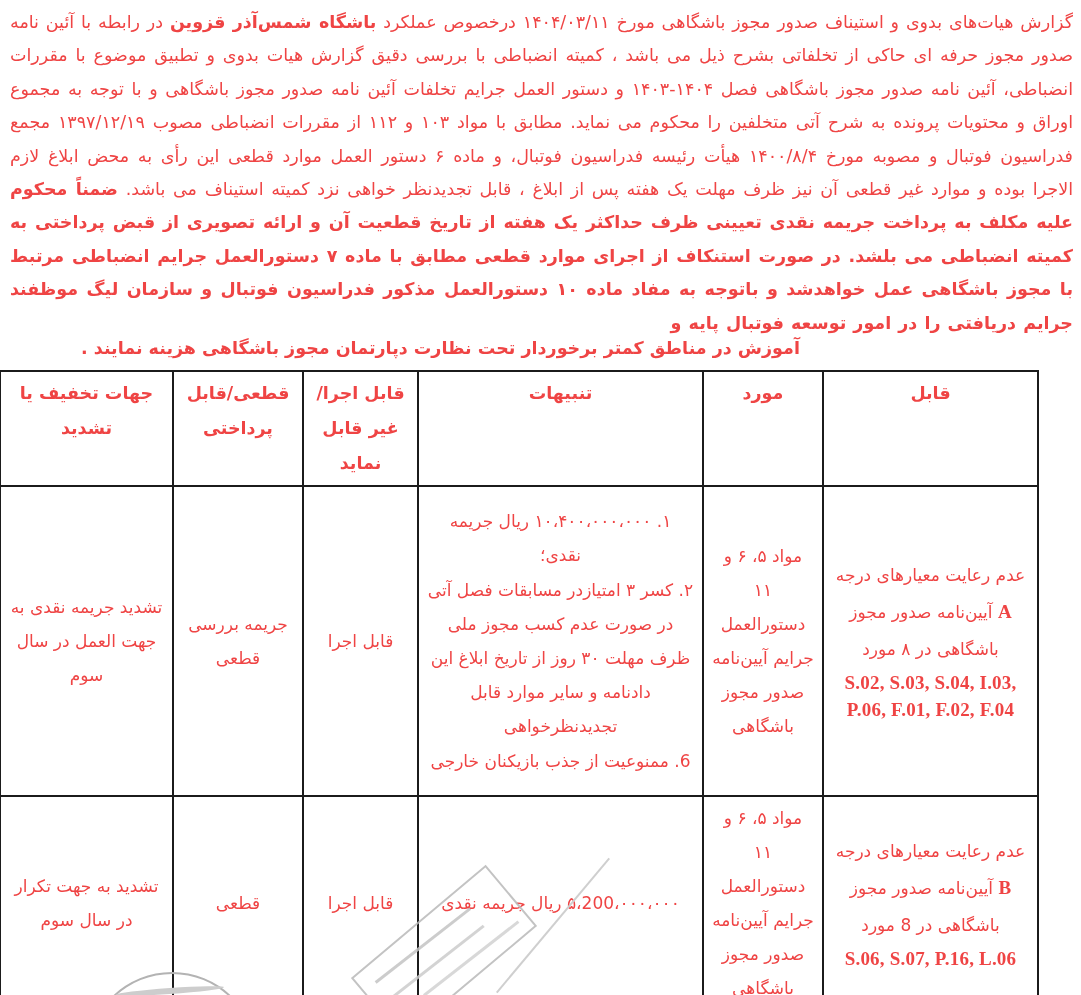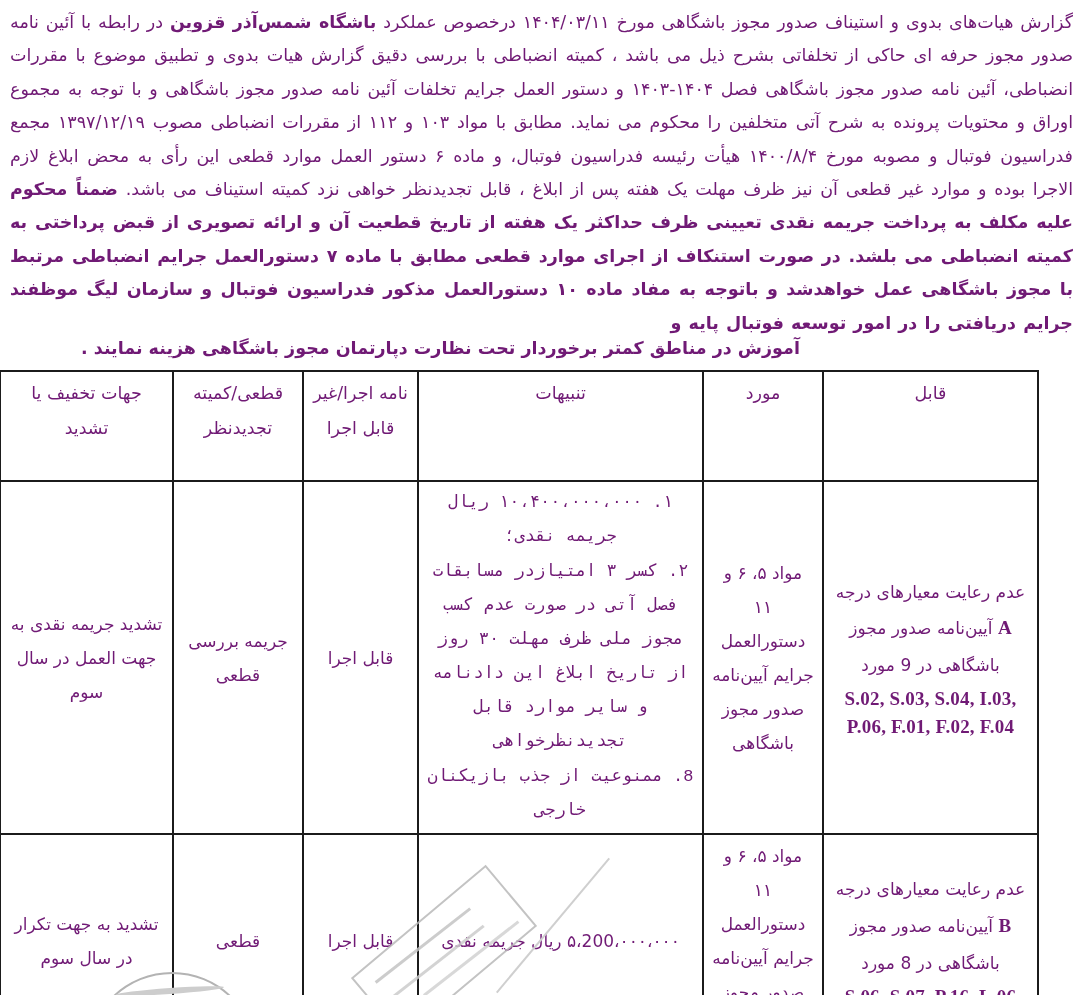--- a/index.html
+++ b/index.html
@@ -1,18 +1,18 @@
 <!DOCTYPE html>
 <html dir="rtl" lang="fa"><head>
 <meta charset="utf-8">
 <style>
   html,body{margin:0;padding:0;background:#ffffff;}
   .page{
     position:relative;width:1081px;height:995px;overflow:hidden;
-    background:#ffffff;color:#701a75;direction:rtl;
+    background:#ffffff;color:#ef4444;direction:rtl;
     font-family:"DejaVu Sans",sans-serif;
   }
   .intro{
     position:absolute;top:6px;right:8px;left:10px;height:328px;overflow:hidden;
     text-align:justify;font-size:17.5px;line-height:33.4px;
     word-spacing:1px;
   }
   .b{font-weight:bold;}
   .intro-last{
     position:absolute;top:331px;right:0;left:0;height:36px;
@@ -23,27 +23,27 @@
     position:absolute;top:370px;right:42px;width:1038px;
     border-collapse:collapse;table-layout:fixed;direction:rtl;
     font-size:17px;
   }
   .sanctions th,.sanctions td{
     border:2px solid #1b1b1b;text-align:center;padding:4px 8px;
     overflow:hidden;
   }
   .sanctions thead tr{height:110px;}
   .sanctions thead th{
-    vertical-align:top;font-weight:normal;
+    vertical-align:top;font-weight:bold;
     font-size:17.5px;line-height:2.0;background:#ffffff;
   }
   .sanctions tbody td{vertical-align:middle;line-height:2.0;}
   tr.row-1{height:310px;}
   tr.row-2{height:193px;}
-  td.penalties-1{vertical-align:top;line-height:1.88;font-family:Liberation Mono, monospace;}
+  td.penalties-1{vertical-align:top;line-height:1.88;}
   .penalty-item{margin:0 0 1px 0;}
   .vio-text{line-height:2.05;margin-bottom:2px;}
   .grade,.codes{font-family:"Liberation Serif",serif;font-weight:bold;}
   .grade{font-size:19px;}
   .codes{font-size:19px;direction:ltr;unicode-bidi:embed;line-height:1.45;letter-spacing:.2px;}
   
   .stamp-rect{
     position:absolute;left:356px;top:912px;width:172px;height:76px;
     border:2px solid #b9b9b9;transform:rotate(-40deg);opacity:.85;
     pointer-events:none;
@@ -84,36 +84,36 @@
         <col style="width:285px">
       <col style="width:115px">
         <col style="width:130px">
         <col style="width:173px">
     </colgroup>
     <thead>
       <tr>
         <th>قابل</th>
         <th>مورد</th>
         <th>تنبیهات</th>
-        <th>نامه اجرا/غیر قابل اجرا</th>
-        <th>قطعی/کمیته تجدیدنظر</th>
+        <th>قابل اجرا/غیر قابل نماید</th>
+        <th>قطعی/قابل پرداختی</th>
         <th>جهات تخفیف یا تشدید</th>
       </tr>
     </thead>
     <tbody>
       <tr class="row-1">
         <td>
-          <div class="vio-text"><span>عدم رعایت معیارهای درجه</span> <span class="grade">A</span> <span>آیین‌نامه صدور مجوز باشگاهی در 9 مورد</span></div>
+          <div class="vio-text"><span>عدم رعایت معیارهای درجه</span> <span class="grade">A</span> <span>آیین‌نامه صدور مجوز باشگاهی در ۸ مورد</span></div>
           <div class="codes">S.02, S.03, S.04, I.03, P.06, F.01, F.02, F.04</div>
         </td>
         <td>مواد ۵، ۶ و ۱۱ دستورالعمل جرایم آیین‌نامه صدور مجوز باشگاهی</td>
         <td class="penalties-1">
           <div class="penalty-item">۱. ۱۰،۴۰۰،۰۰۰،۰۰۰ ریال جریمه نقدی؛</div>
           <div class="penalty-item">۲. کسر ۳ امتیازدر مسابقات فصل آتی در صورت عدم کسب مجوز ملی ظرف مهلت ۳۰ روز از تاریخ ابلاغ این دادنامه و سایر موارد قابل تجدیدنظرخواهی</div>
-          <div class="penalty-item">8. ممنوعیت از جذب بازیکنان خارجی</div>
+          <div class="penalty-item">6. ممنوعیت از جذب بازیکنان خارجی</div>
         </td>
         <td>قابل اجرا</td>
         <td>جریمه بررسی قطعی</td>
         <td>تشدید جریمه نقدی به جهت العمل در سال سوم</td>
       </tr>
       <tr class="row-2">
         <td>
           <div class="vio-text"><span>عدم رعایت معیارهای درجه</span> <span class="grade">B</span> <span>آیین‌نامه صدور مجوز باشگاهی در 8 مورد</span></div>
           <div class="codes">S.06, S.07, P.16, L.06</div>
         </td>

